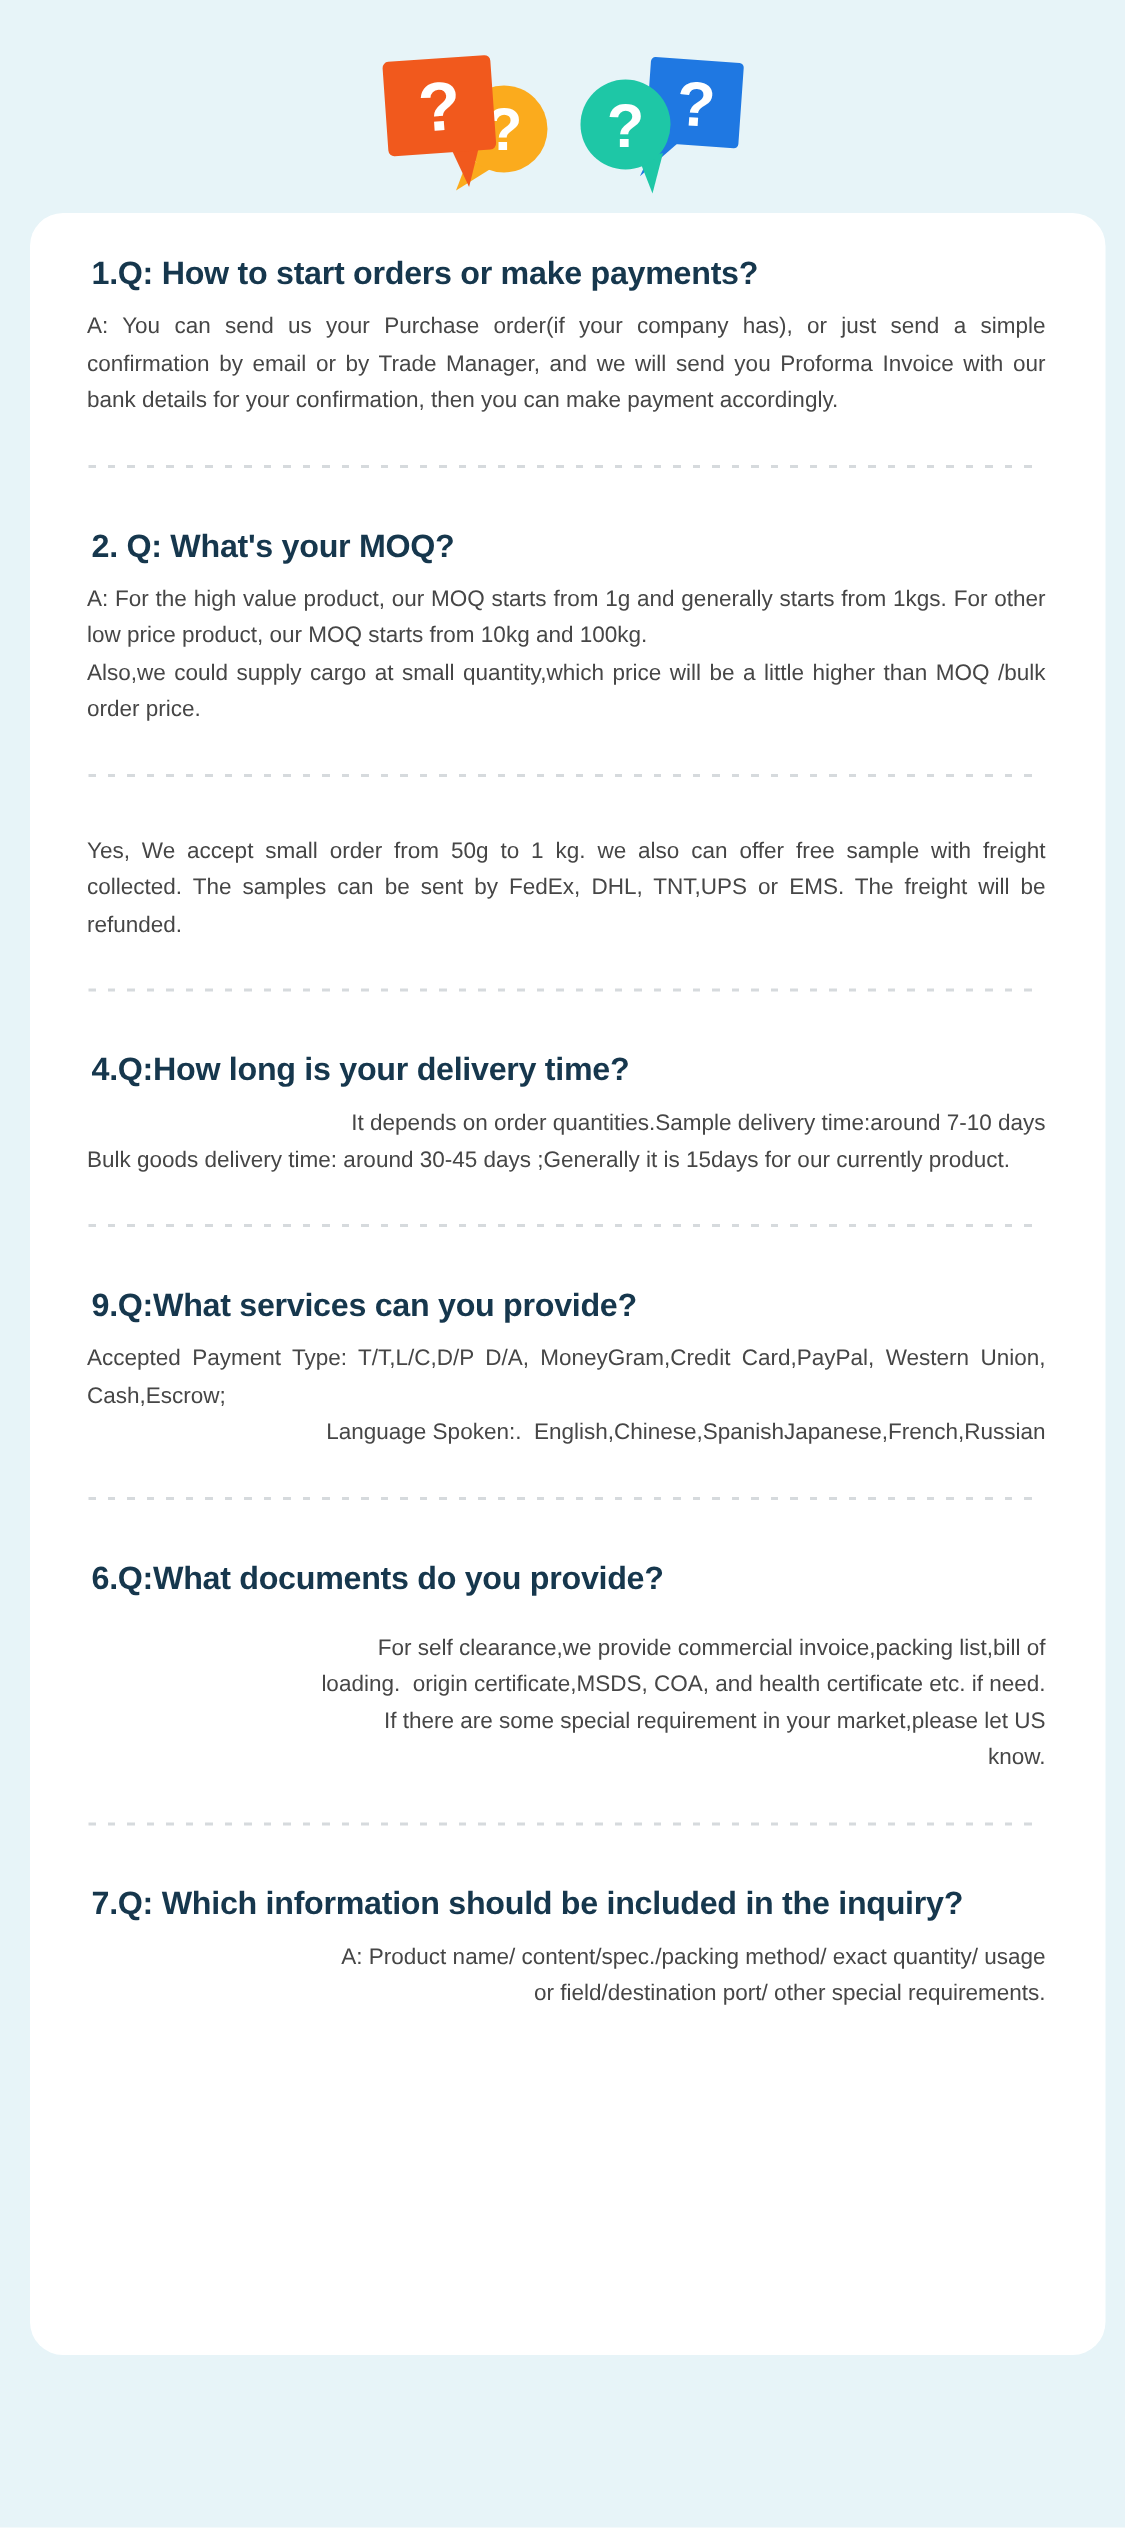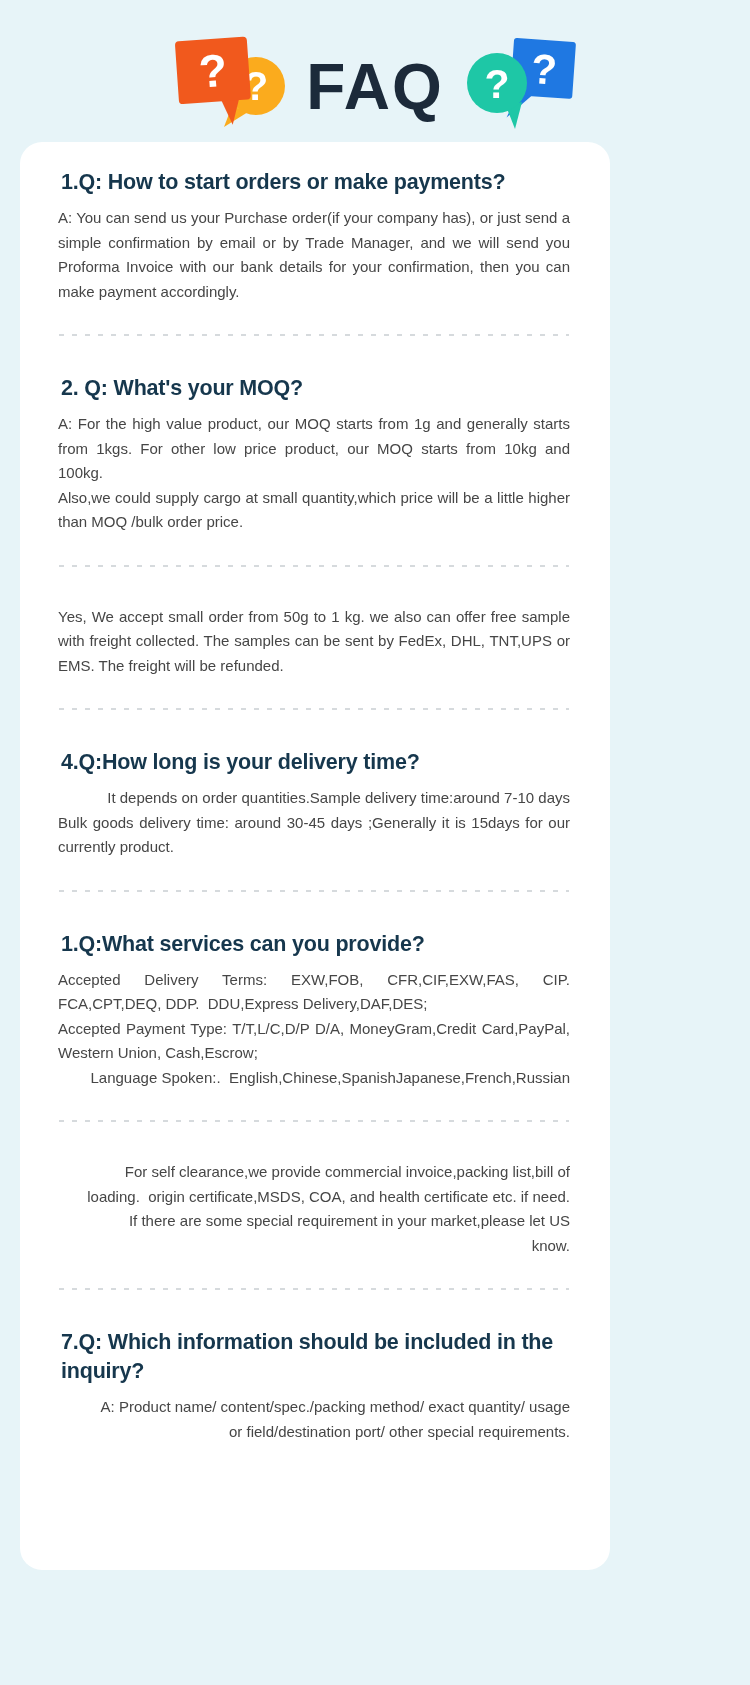--- a/index.html
+++ b/index.html
@@ -18,21 +18,21 @@
     display:flex;align-items:center;justify-content:center;
     gap:10px;padding-top:62px;height:112px;
   }
   .icon-group{flex:0 0 auto;}
   .page-title{
     font-size:64px;font-weight:800;color:var(--title);
     letter-spacing:2px;line-height:1;padding:0 6px;
   }
   .faq-card{
     margin:30px 13px 0 20px;
-    width:590px;height:1428px;
+    width:717px;height:1428px;
     background:var(--card);
     border-radius:22px;
     padding:26px 40px 120px 38px;
     overflow:hidden;
   }
   .faq-question{
     color:var(--question);
     font-size:21.5px;font-weight:700;
     letter-spacing:-0.2px;
     margin:0 0 9px 3px;
@@ -67,21 +67,20 @@
         <circle cx="84" cy="52" r="29" fill="#fbab1d"></circle>
         <text class="bubble-q" x="84" y="66" font-size="40" text-anchor="middle">?</text>
       </g>
       <g transform="rotate(-4 40 38)">
         <path d="M47 66 L57 92 L66 64 Z" fill="#f1591d"></path>
         <rect x="5" y="5" width="72" height="63" rx="4" fill="#f1591d"></rect>
         <text class="bubble-q" x="41" y="53" font-size="46" text-anchor="middle">?</text>
       </g>
     </svg>
   </span>
-  <span class="page-title">FAQ</span>
   <span class="icon-group">
     <svg width="118" height="102" viewBox="0 0 118 102" aria-hidden="true">
       <g transform="rotate(4 84 36)">
         <path d="M60 60 L50 86 L74 62 Z" fill="#1f78e2"></path>
         <rect x="52" y="6" width="62" height="57" rx="3" fill="#1f78e2"></rect>
         <text class="bubble-q" x="84" y="50" font-size="42" text-anchor="middle">?</text>
       </g>
       <g>
         <path d="M46 72 L55 95 L62 68 Z" fill="#1ec7a6"></path>
         <circle cx="37" cy="49" r="30" fill="#1ec7a6"></circle>
@@ -116,29 +115,29 @@
 <div class="divider"></div>
   <section class="faq-item">
     <h2 class="faq-question">4.Q:How long is your delivery time?</h2>
     <div class="faq-answer">
           <p class="align-left">It depends on order quantities.Sample delivery time:around 7-10 days</p>
           <p class="align-justify">Bulk goods delivery time: around 30-45 days ;Generally it is 15days for our currently product.</p>
         </div>
   </section>
 <div class="divider"></div>
   <section class="faq-item">
-    <h2 class="faq-question">1.Q:What services can you provide?</h2>
+    <h2 class="faq-question">9.Q:What services can you provide?</h2>
     <div class="faq-answer">
-          <p class="align-justify">Accepted Delivery Terms: EXW,FOB, CFR,CIF,EXW,FAS, CIP.  FCA,CPT,DEQ, DDP.  DDU,Express Delivery,DAF,DES;</p>
           <p class="align-justify">Accepted Payment Type: T/T,L/C,D/P D/A, MoneyGram,Credit Card,PayPal, Western Union, Cash,Escrow;</p>
           <p class="align-left">Language Spoken:.  English,Chinese,SpanishJapanese,French,Russian</p>
         </div>
   </section>
 <div class="divider"></div>
   <section class="faq-item extra-gap">
+    <h2 class="faq-question">6.Q:What documents do you provide?</h2>
     <div class="faq-answer">
           <p class="align-left">For self clearance,we provide commercial invoice,packing list,bill of
 loading.  origin certificate,MSDS, COA, and health certificate etc. if need.
 If there are some special requirement in your market,please let US
 know.</p>
         </div>
   </section>
 <div class="divider"></div>
   <section class="faq-item">
     <h2 class="faq-question">7.Q: Which information should be included in the inquiry?</h2>

